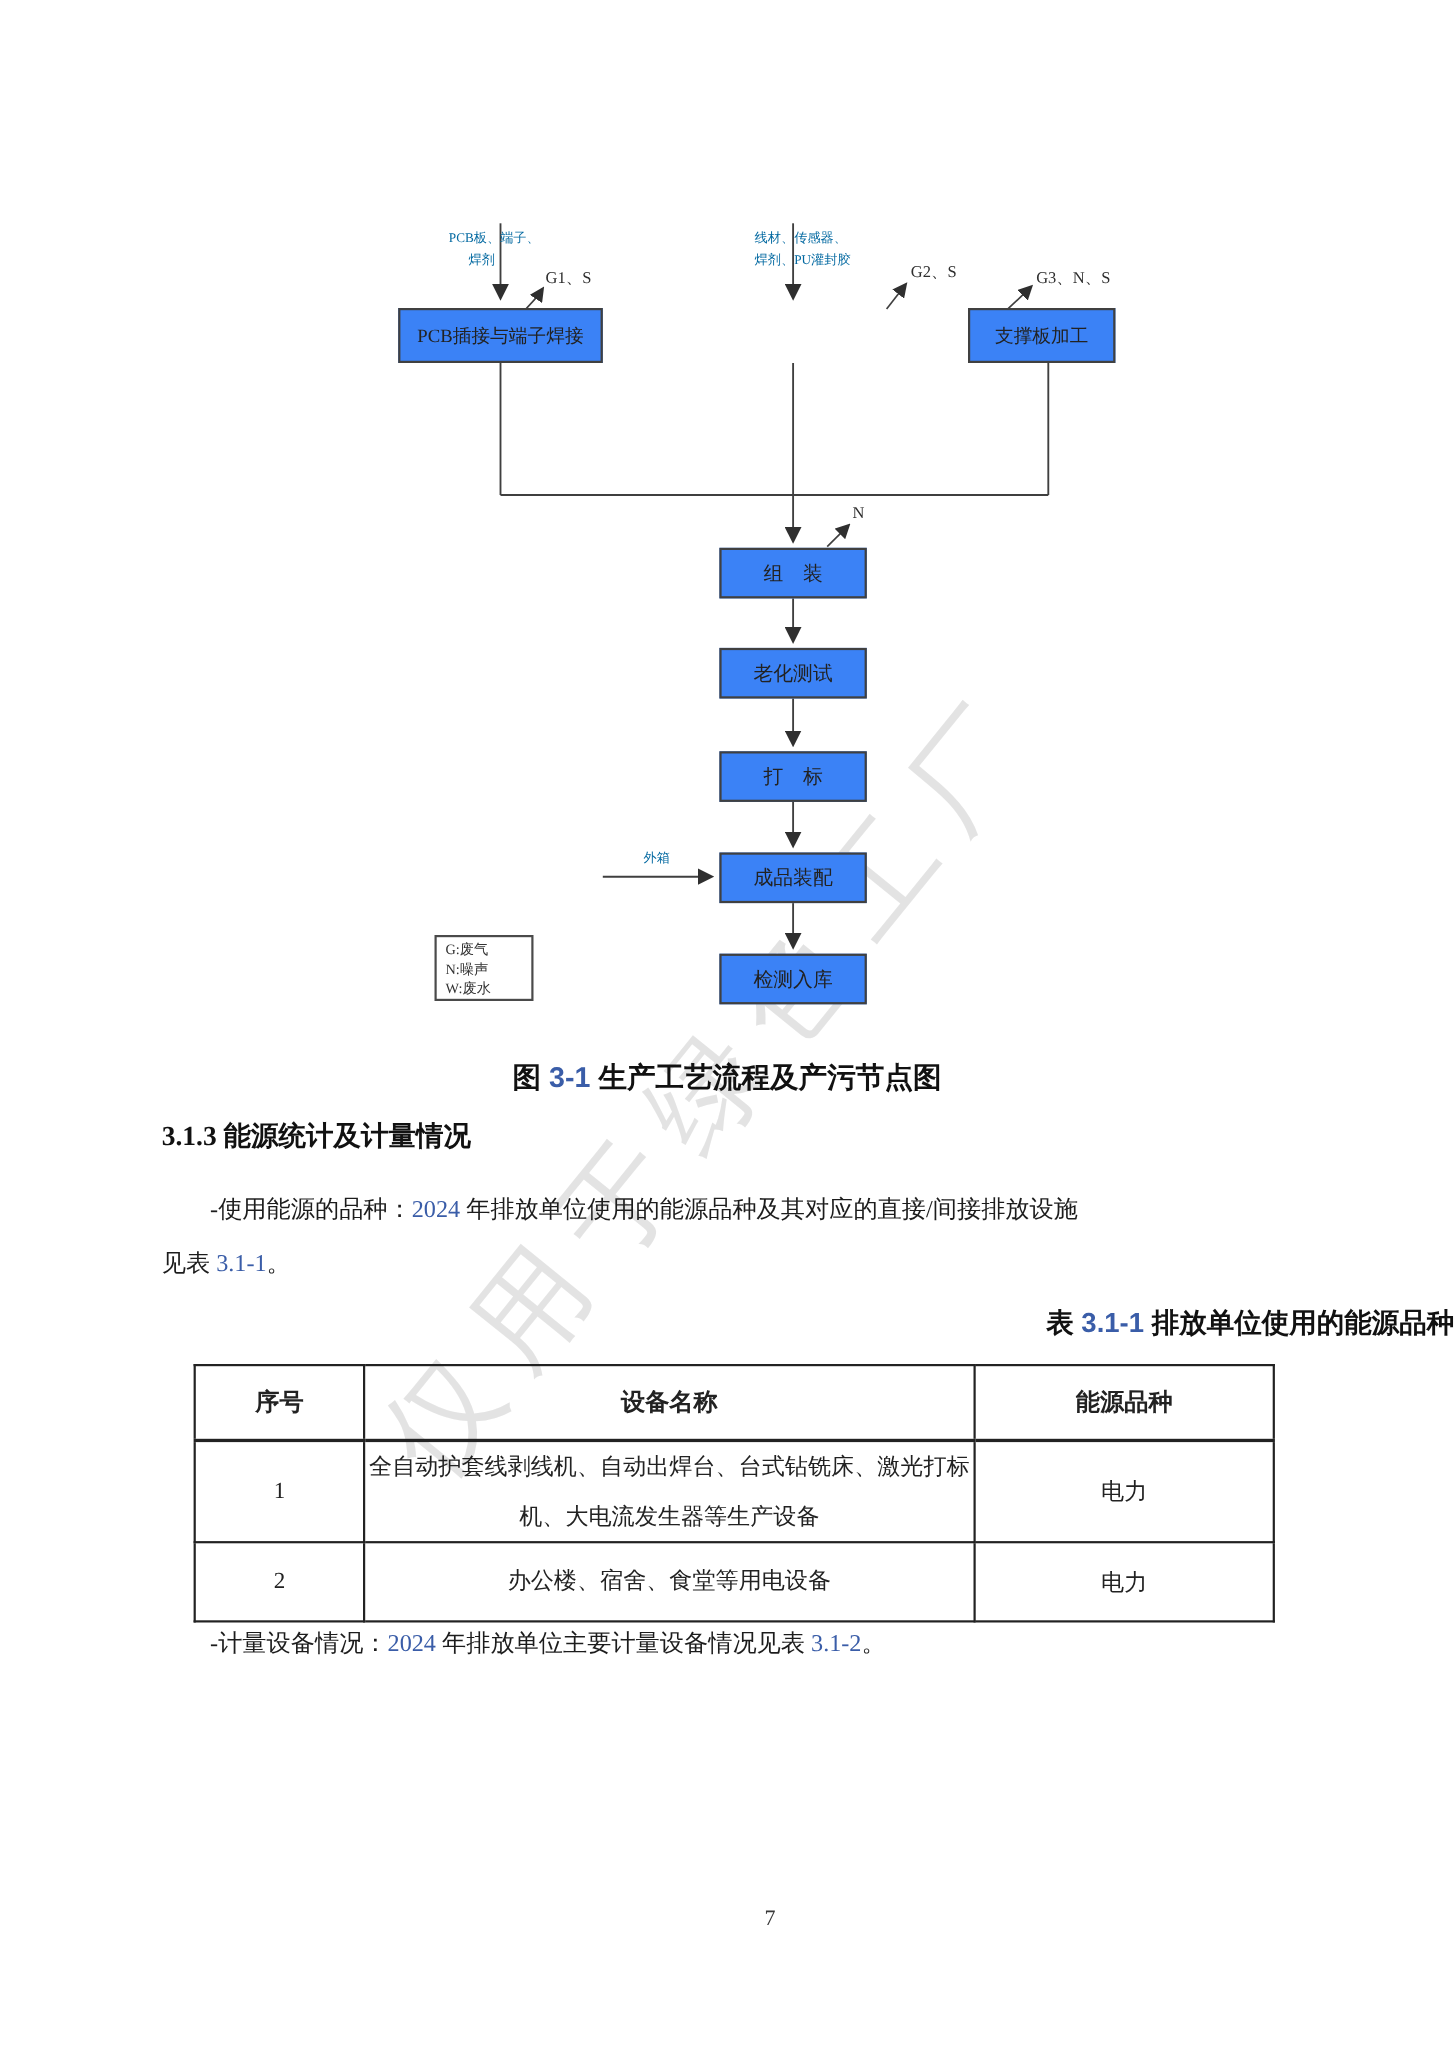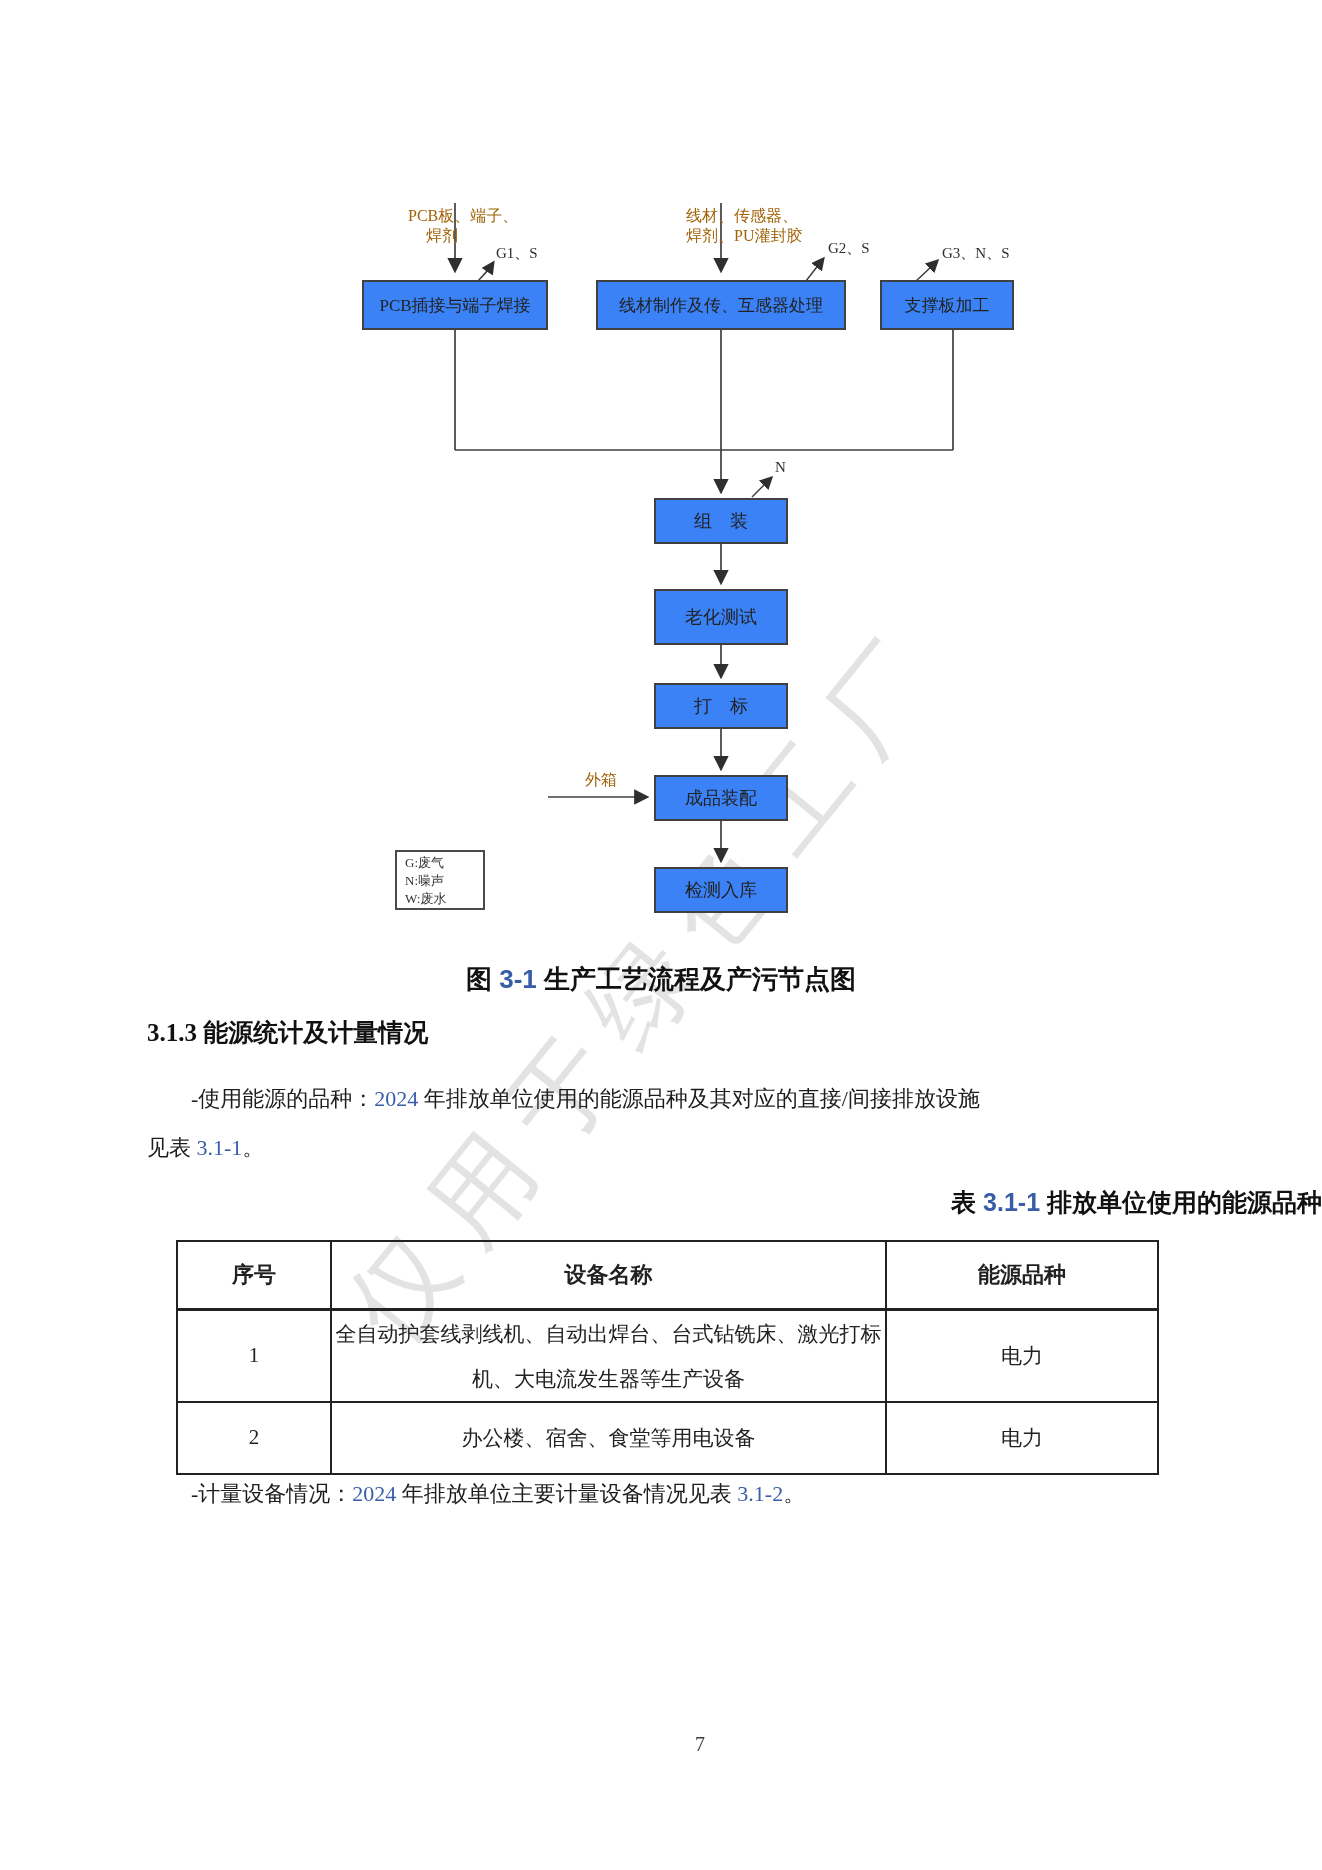--- a/index.html
+++ b/index.html
@@ -25,21 +25,21 @@
   .fbox{
     position:absolute;z-index:2;
     border:2px solid #404040;background:#3b82f6;
     display:flex;align-items:center;justify-content:center;
     box-sizing:border-box;font-size:17px;color:#222;
     font-family:"Liberation Serif","DejaVu Serif",serif;
     white-space:nowrap;
   }
   .chainbox{font-size:18px;}
   .flabel{
-    position:absolute;z-index:2;font-size:16px;color:#a16207;line-height:20px;
+    position:absolute;z-index:2;font-size:12px;color:#0369a1;line-height:20px;
     font-family:"Liberation Serif","DejaVu Serif",serif;white-space:nowrap;
   }
   .glabel{font-size:15px;color:#2e2e2e;}
   .legend{
     position:absolute;z-index:2;left:395px;top:850px;width:90px;height:60px;
     border:2px solid #4a4a4a;box-sizing:border-box;
     font-size:13px;line-height:18px;padding:2px 0 0 8px;color:#333;
   }
   
   .caption{
@@ -128,25 +128,24 @@
     <div>线材、传感器、</div>
     <div>焊剂、PU灌封胶</div>
   </div>
 
   <div class="flabel glabel" style="left:496px;top:243px;">G1、S</div>
   <div class="flabel glabel" style="left:828px;top:238px;">G2、S</div>
   <div class="flabel glabel" style="left:942px;top:243px;">G3、N、S</div>
   <div class="flabel glabel" style="left:775px;top:457px;">N</div>
 
   <div class="fbox" style="left:362px;top:280px;width:186px;height:50px;">PCB插接与端子焊接</div>
-  <div class="fbox" style="left:596px;top:280px;width:250px;height:50px;">线材制作及传、互感器处理</div>
   <div class="fbox" style="left:880px;top:280px;width:134px;height:50px;">支撑板加工</div>
 
   <div class="fbox chainbox" style="left:654px;top:498px;width:134px;height:46px;">组　装</div>
-  <div class="fbox chainbox" style="left:654px;top:589px;width:134px;height:56px;">老化测试</div>
+  <div class="fbox chainbox" style="left:654px;top:589px;width:134px;height:46px;">老化测试</div>
   <div class="fbox chainbox" style="left:654px;top:683px;width:134px;height:46px;">打　标</div>
   <div class="fbox chainbox" style="left:654px;top:775px;width:134px;height:46px;">成品装配</div>
   <div class="fbox chainbox" style="left:654px;top:867px;width:134px;height:46px;">检测入库</div>
 
   <div class="flabel" style="left:585px;top:770px;">外箱</div>
 
   <div class="legend">
     <div>G:废气</div>
     <div>N:噪声</div>
     <div>W:废水</div>

